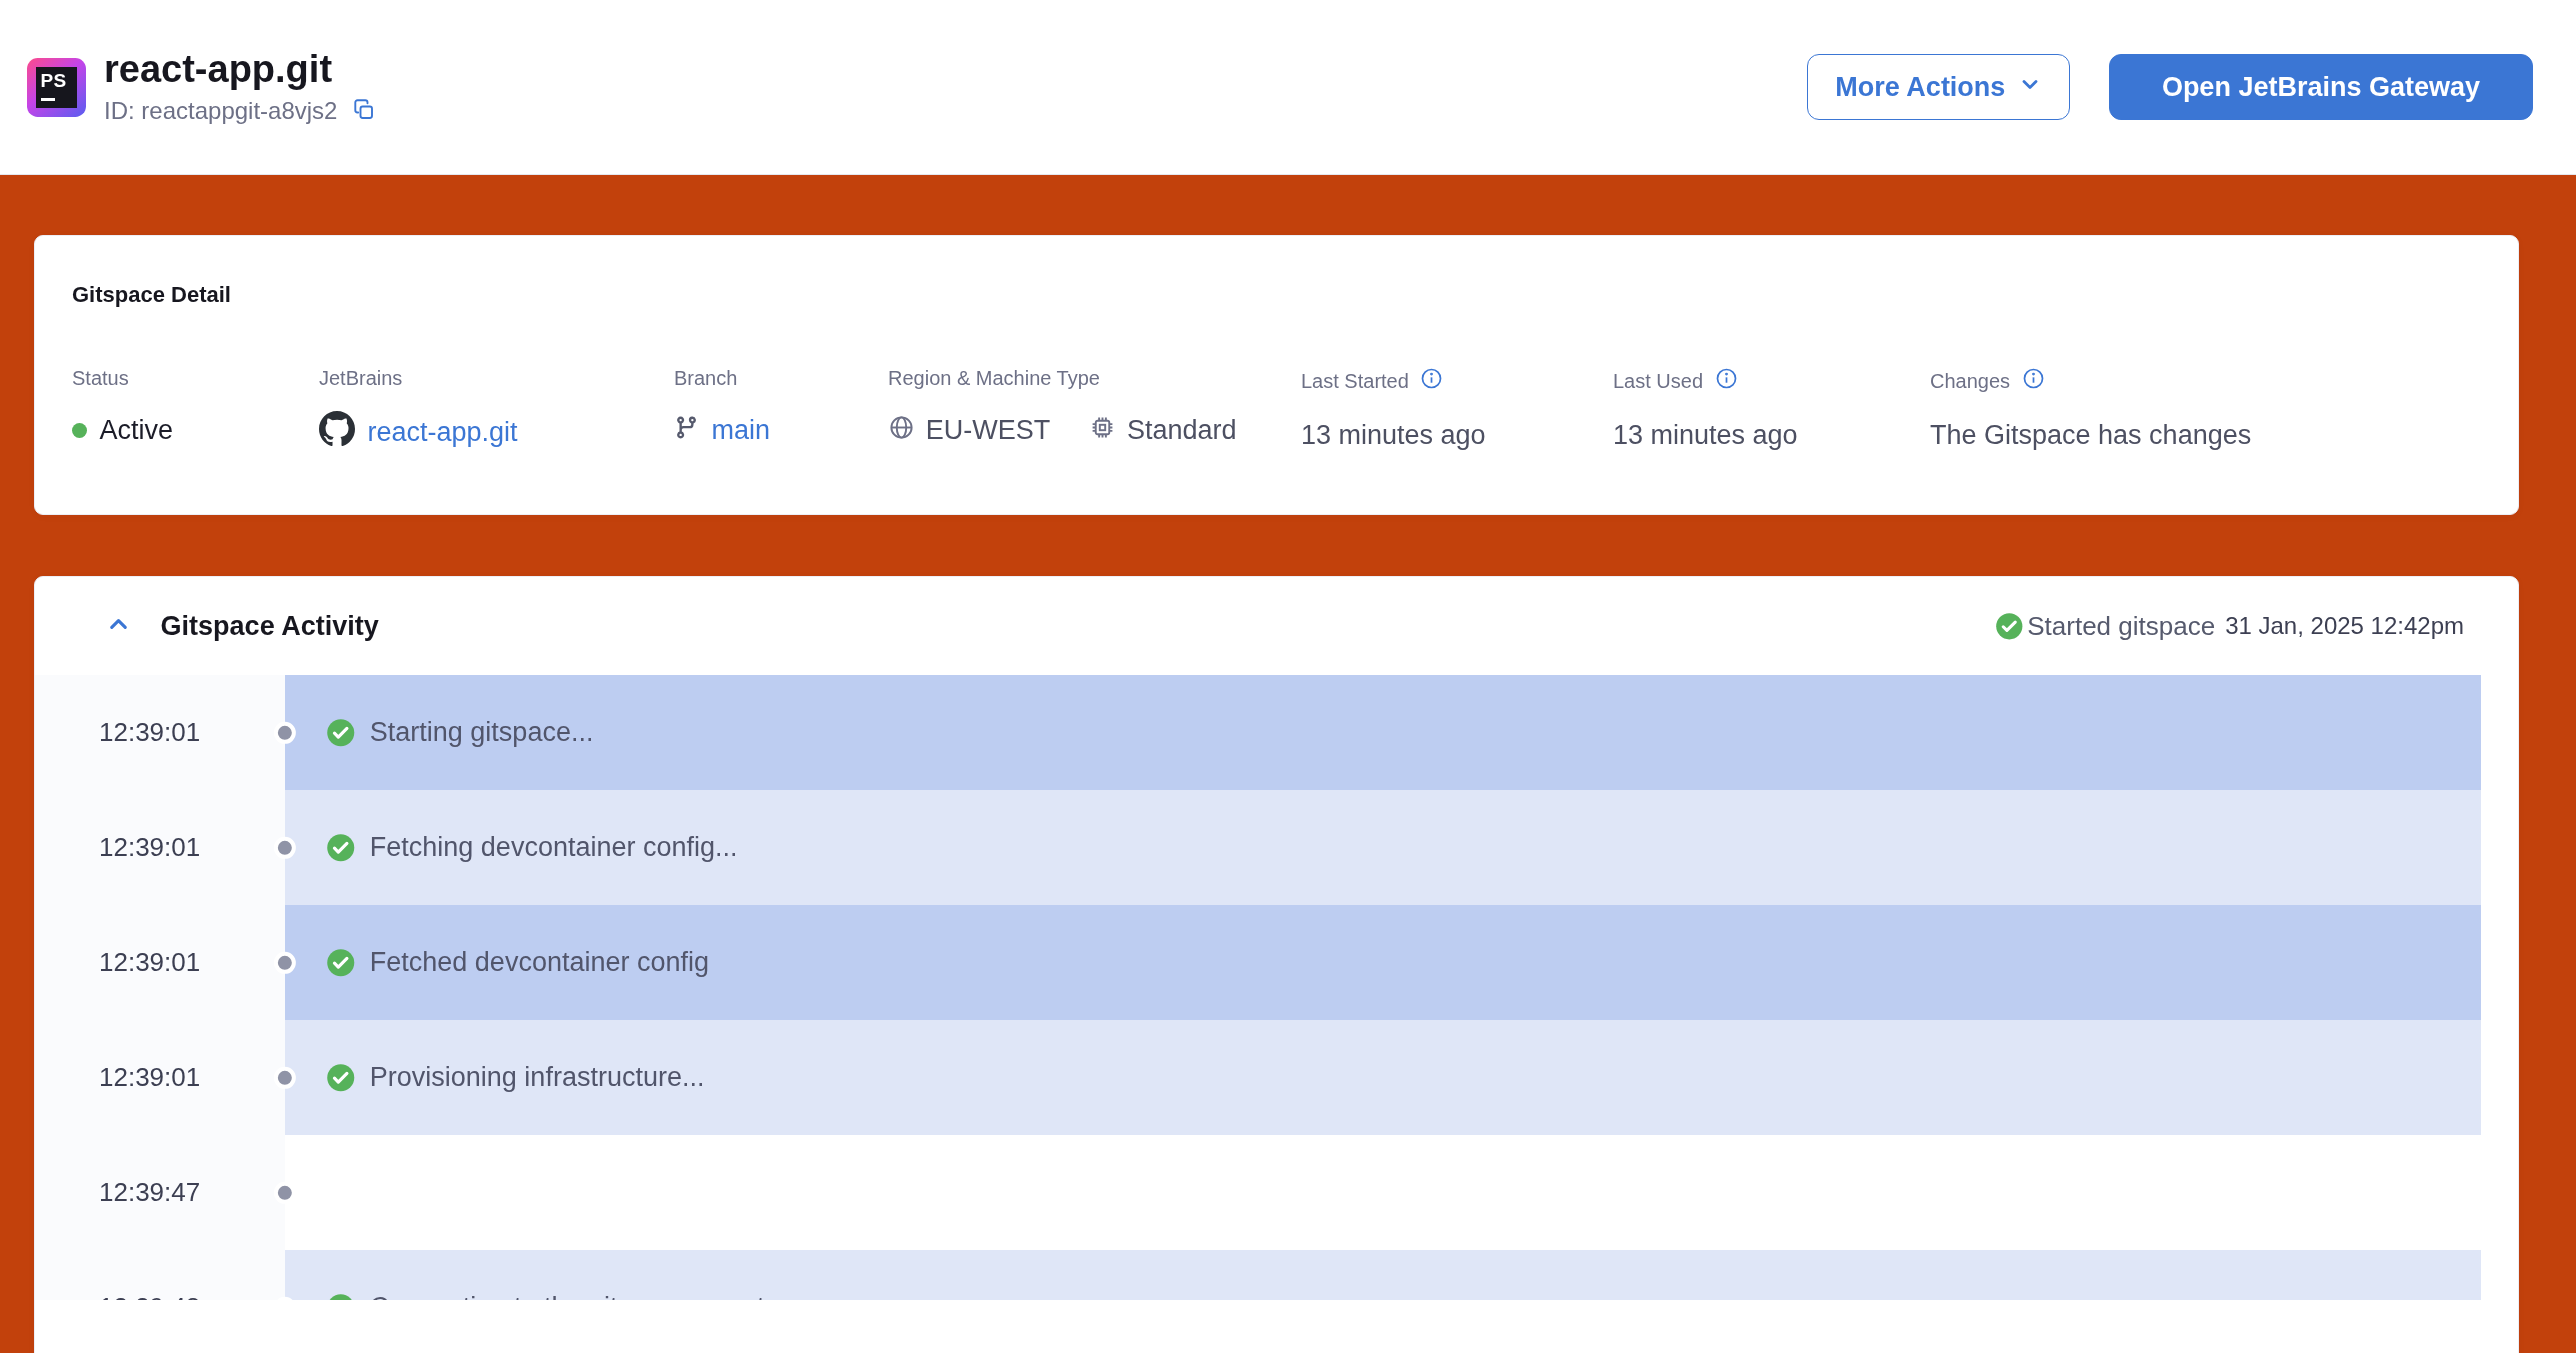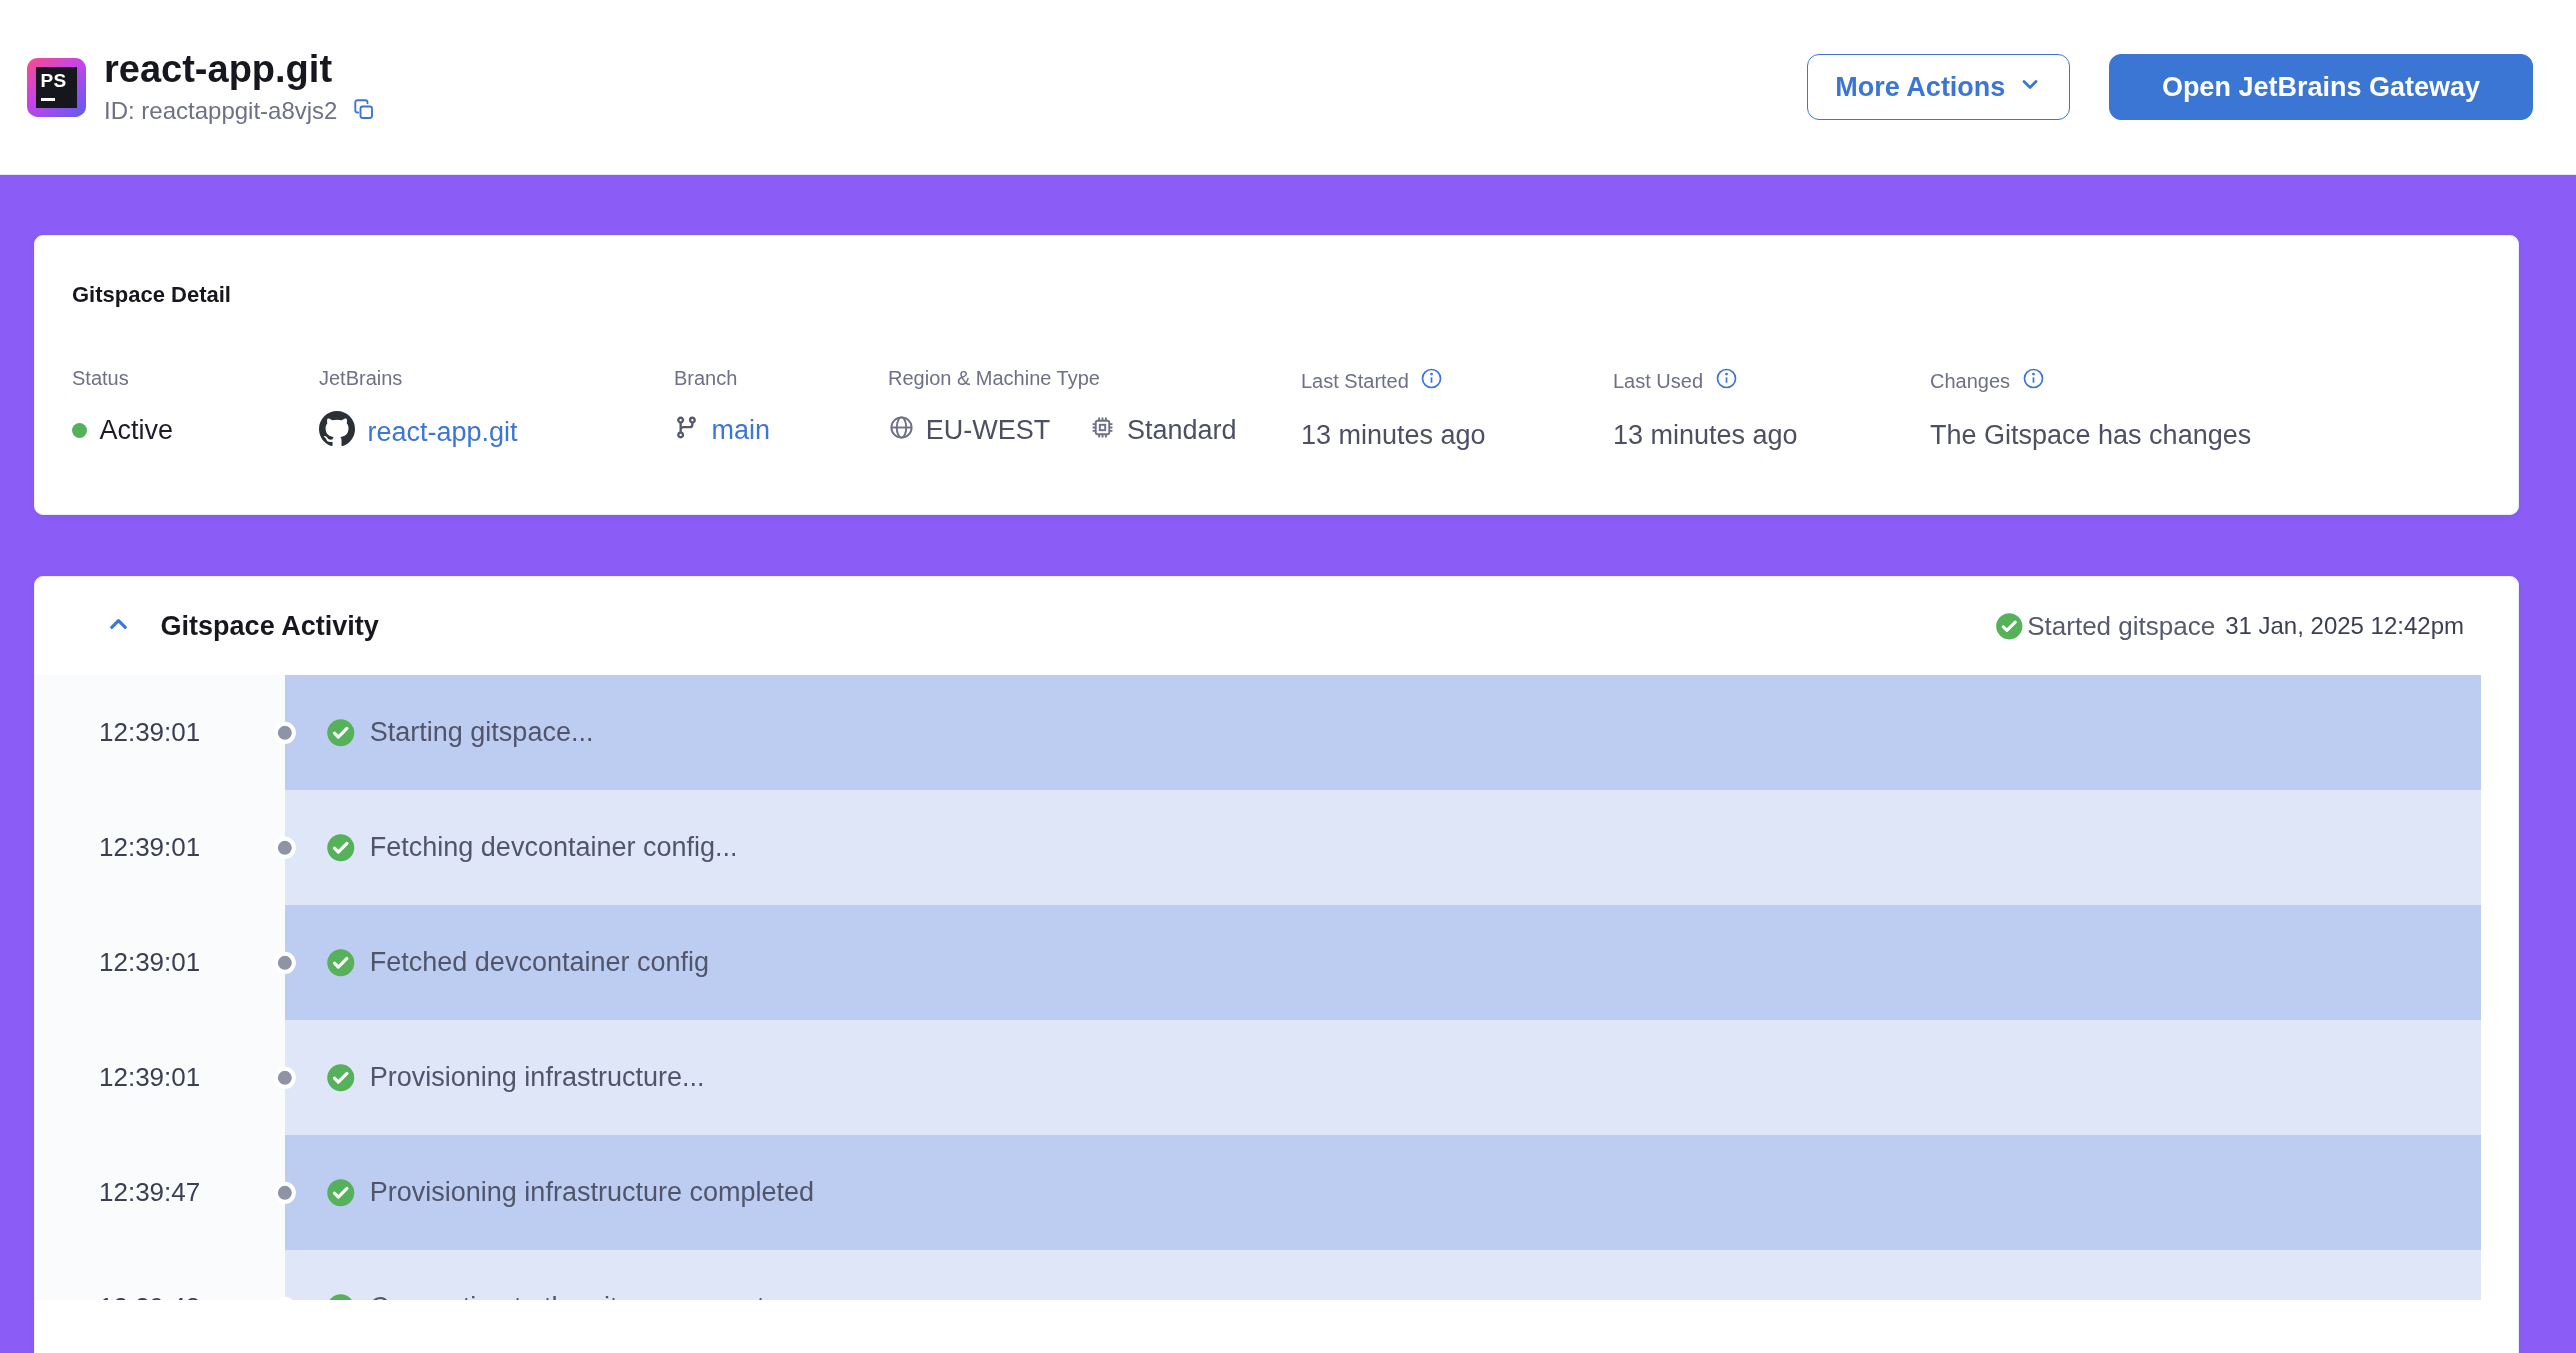--- a/index.html
+++ b/index.html
@@ -2,21 +2,21 @@
 <html style="font-size:14.3px"><head>
 <meta charset="utf-8">
 <style>
   * { margin:0; padding:0; box-sizing:border-box; }
   html,body { margin:0; }
   body {
     font-family:"Liberation Sans","DejaVu Sans",sans-serif;
     background:#f7f9fd;
     -webkit-font-smoothing:antialiased;
   }
-  .page { position:relative; width:2576px; height:1353px; overflow:hidden; background:#8b5cf6; }
+  .page { position:relative; width:2576px; height:1353px; overflow:hidden; background:#c2410c; }
 
   
   .topbar {
     position:absolute; top:0; left:0; width:2576px; height:175px;
     background:#ffffff; border-bottom:1.8px solid #e4e7ef;
     display:flex; align-items:center; padding:0 43px 0 27px;
   }
   .logo {
     width:59px; height:59px; border-radius:10.7px; flex:none;
     background:linear-gradient(140deg,#fc4b8b 0%,#c544e8 45%,#5a5df0 100%);
@@ -316,29 +316,20 @@
                 <path d="M6.9 12.4l3.1 3.1 7-7" stroke="#fff" stroke-width="2.6" fill="none" stroke-linecap="round" stroke-linejoin="round"></path>
               </svg>
             </span>
             <span class="log-msg">Provisioning infrastructure...</span>
           </div>
           <div class="log-dot"></div>
         </div>
 
         <div class="log-row">
           <div class="log-time">12:39:47</div>
-          <div class="log-content">
-            <span class="check-icon">
-              <svg viewBox="0 0 24 24" width="29.5" height="29.5">
-                <circle cx="12" cy="12" r="11" fill="#56b25a"></circle>
-                <path d="M6.9 12.4l3.1 3.1 7-7" stroke="#fff" stroke-width="2.6" fill="none" stroke-linecap="round" stroke-linejoin="round"></path>
-              </svg>
-            </span>
-            <span class="log-msg">Provisioning infrastructure completed</span>
-          </div>
           <div class="log-dot"></div>
         </div>
 
         <div class="log-row">
           <div class="log-time">12:39:48</div>
           <div class="log-content">
             <span class="check-icon">
               <svg viewBox="0 0 24 24" width="29.5" height="29.5">
                 <circle cx="12" cy="12" r="11" fill="#56b25a"></circle>
                 <path d="M6.9 12.4l3.1 3.1 7-7" stroke="#fff" stroke-width="2.6" fill="none" stroke-linecap="round" stroke-linejoin="round"></path>

